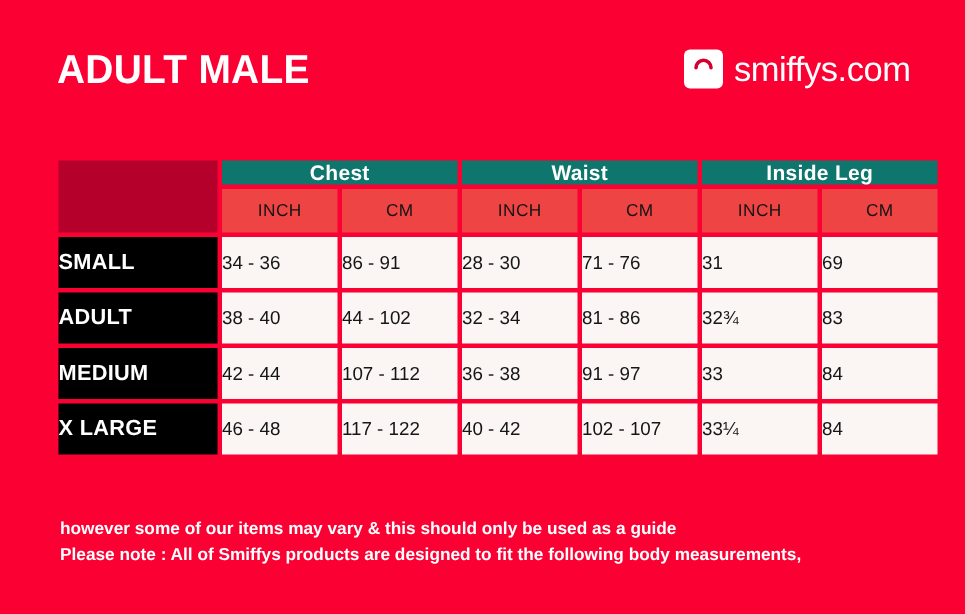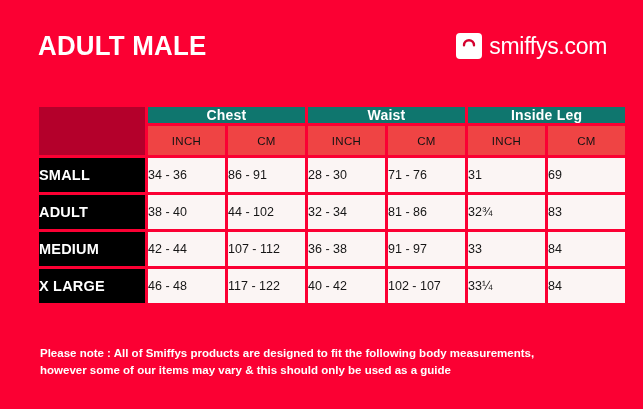--- a/index.html
+++ b/index.html
@@ -220,17 +220,17 @@
         <td class="data-cell">117 - 122</td>
         <td class="data-cell">40 - 42</td>
         <td class="data-cell">102 - 107</td>
         <td class="data-cell">33¼</td>
         <td class="data-cell">84</td>
       </tr>
     </tbody>
   </table>
 
   <div class="note">
+    <span class="note-line">however some of our items may vary &amp; this should only be used as a guide</span>
     <span class="note-line">Please note : All of Smiffys products are designed to fit the following body measurements,</span>
-    <span class="note-line">however some of our items may vary &amp; this should only be used as a guide</span>
   </div>
 
 </div>
 
 </body></html>

